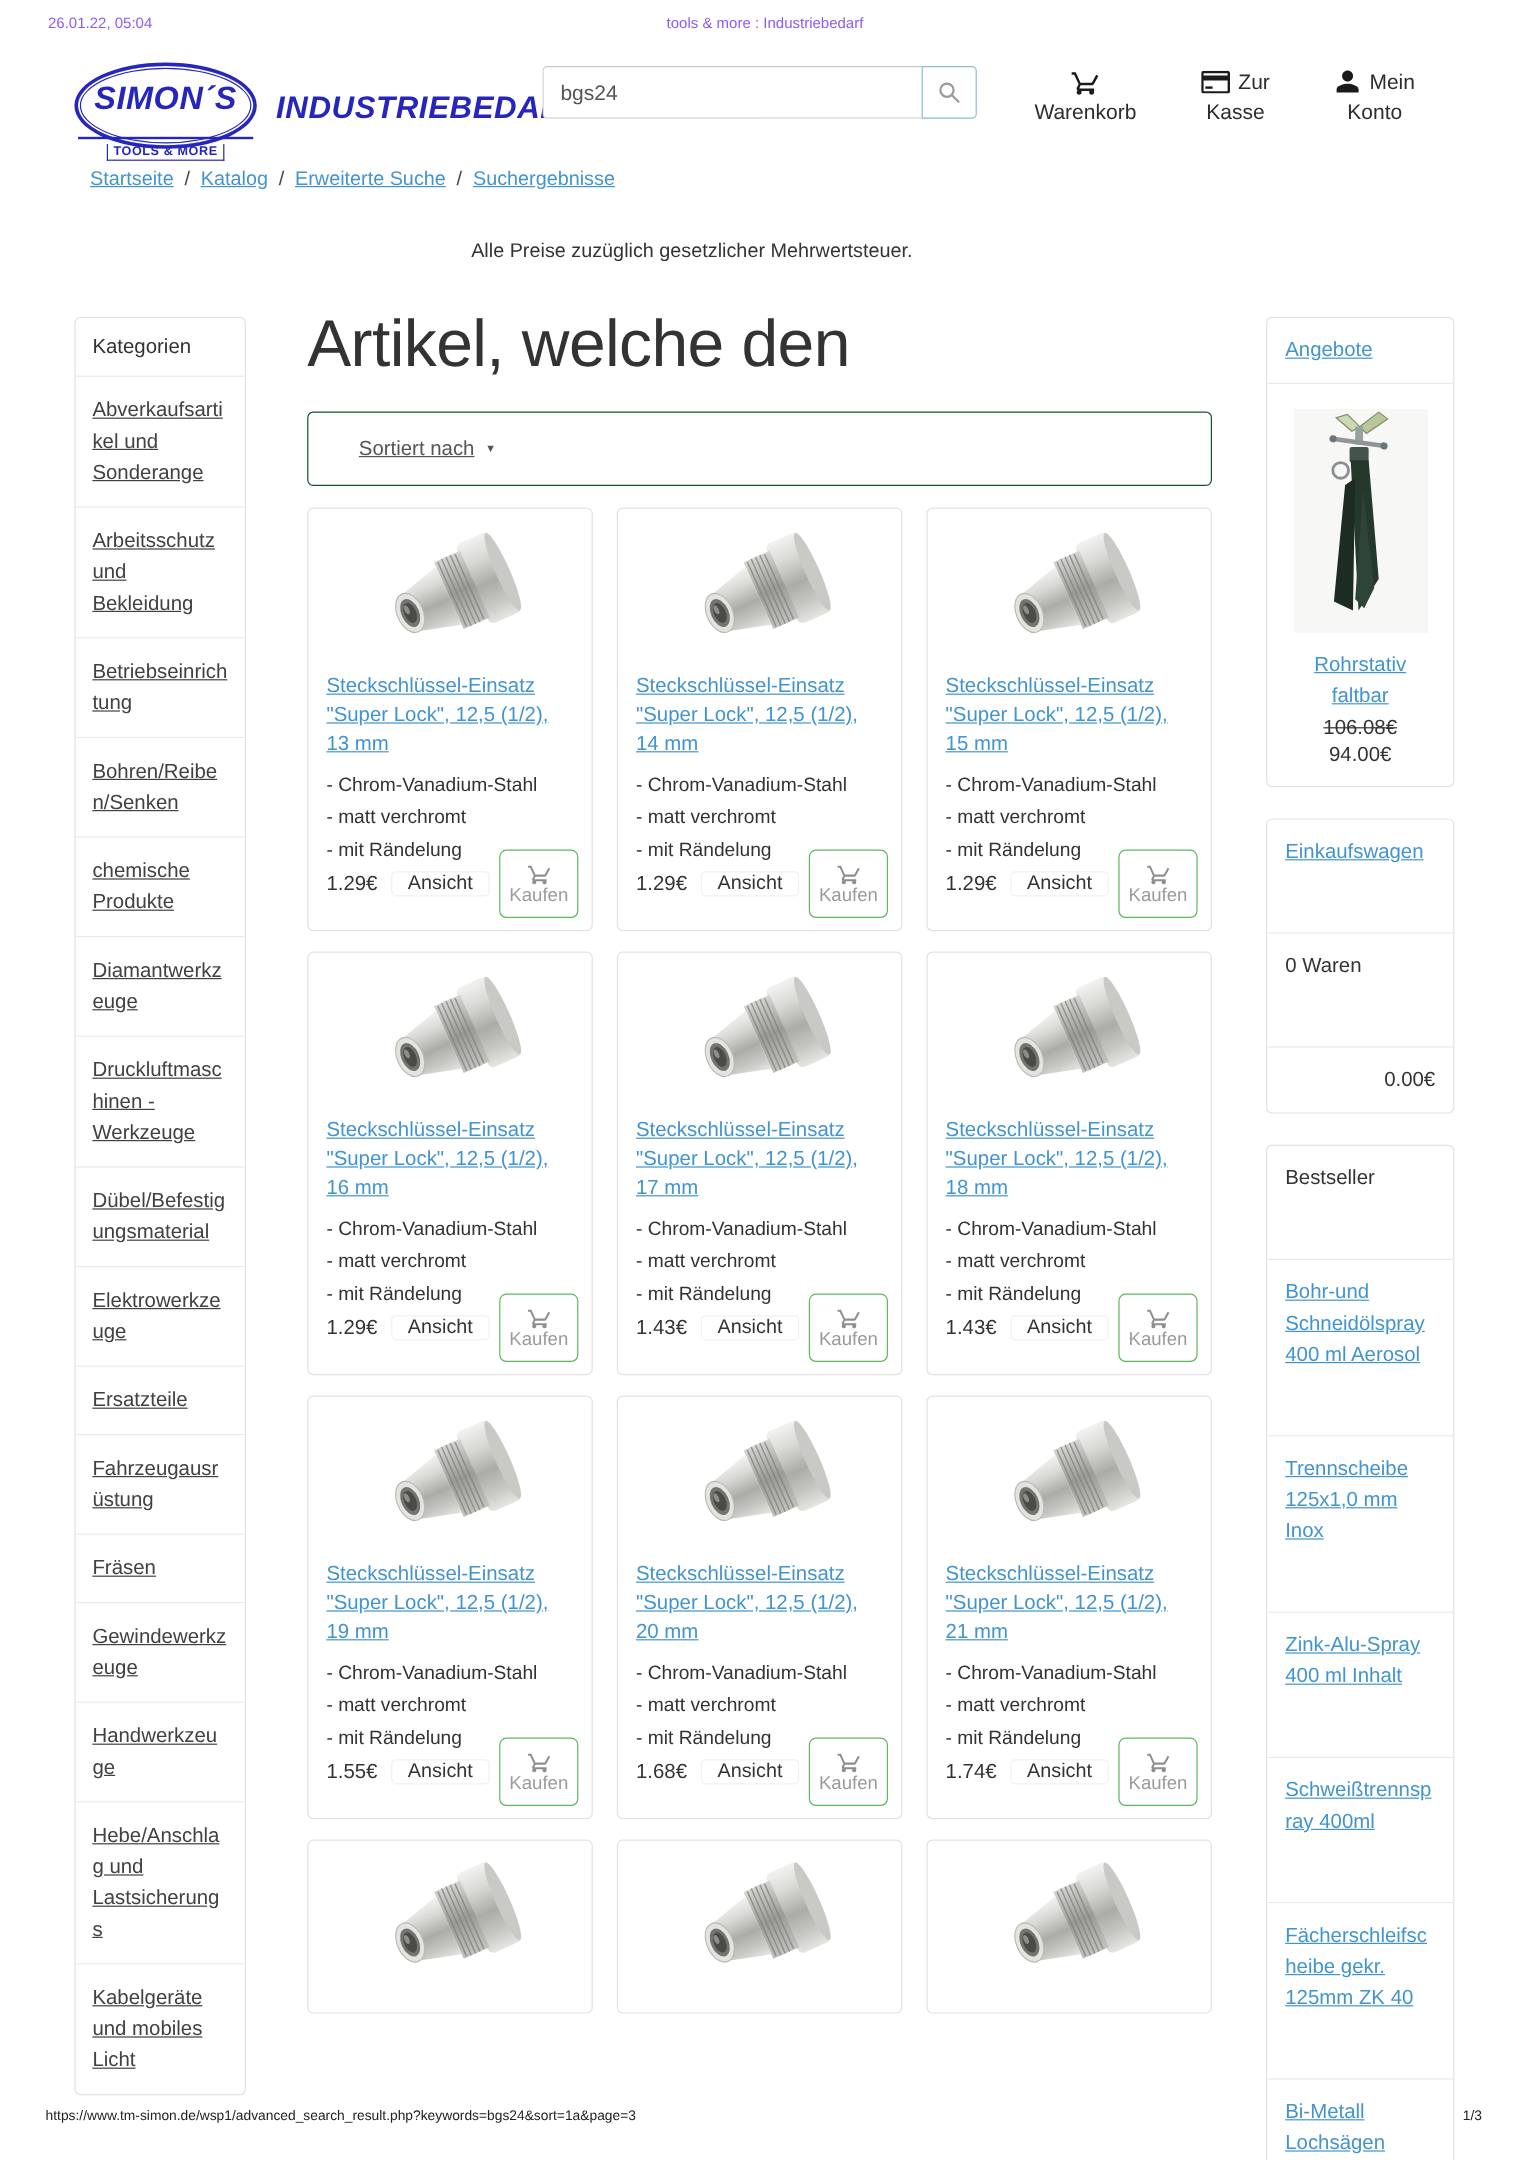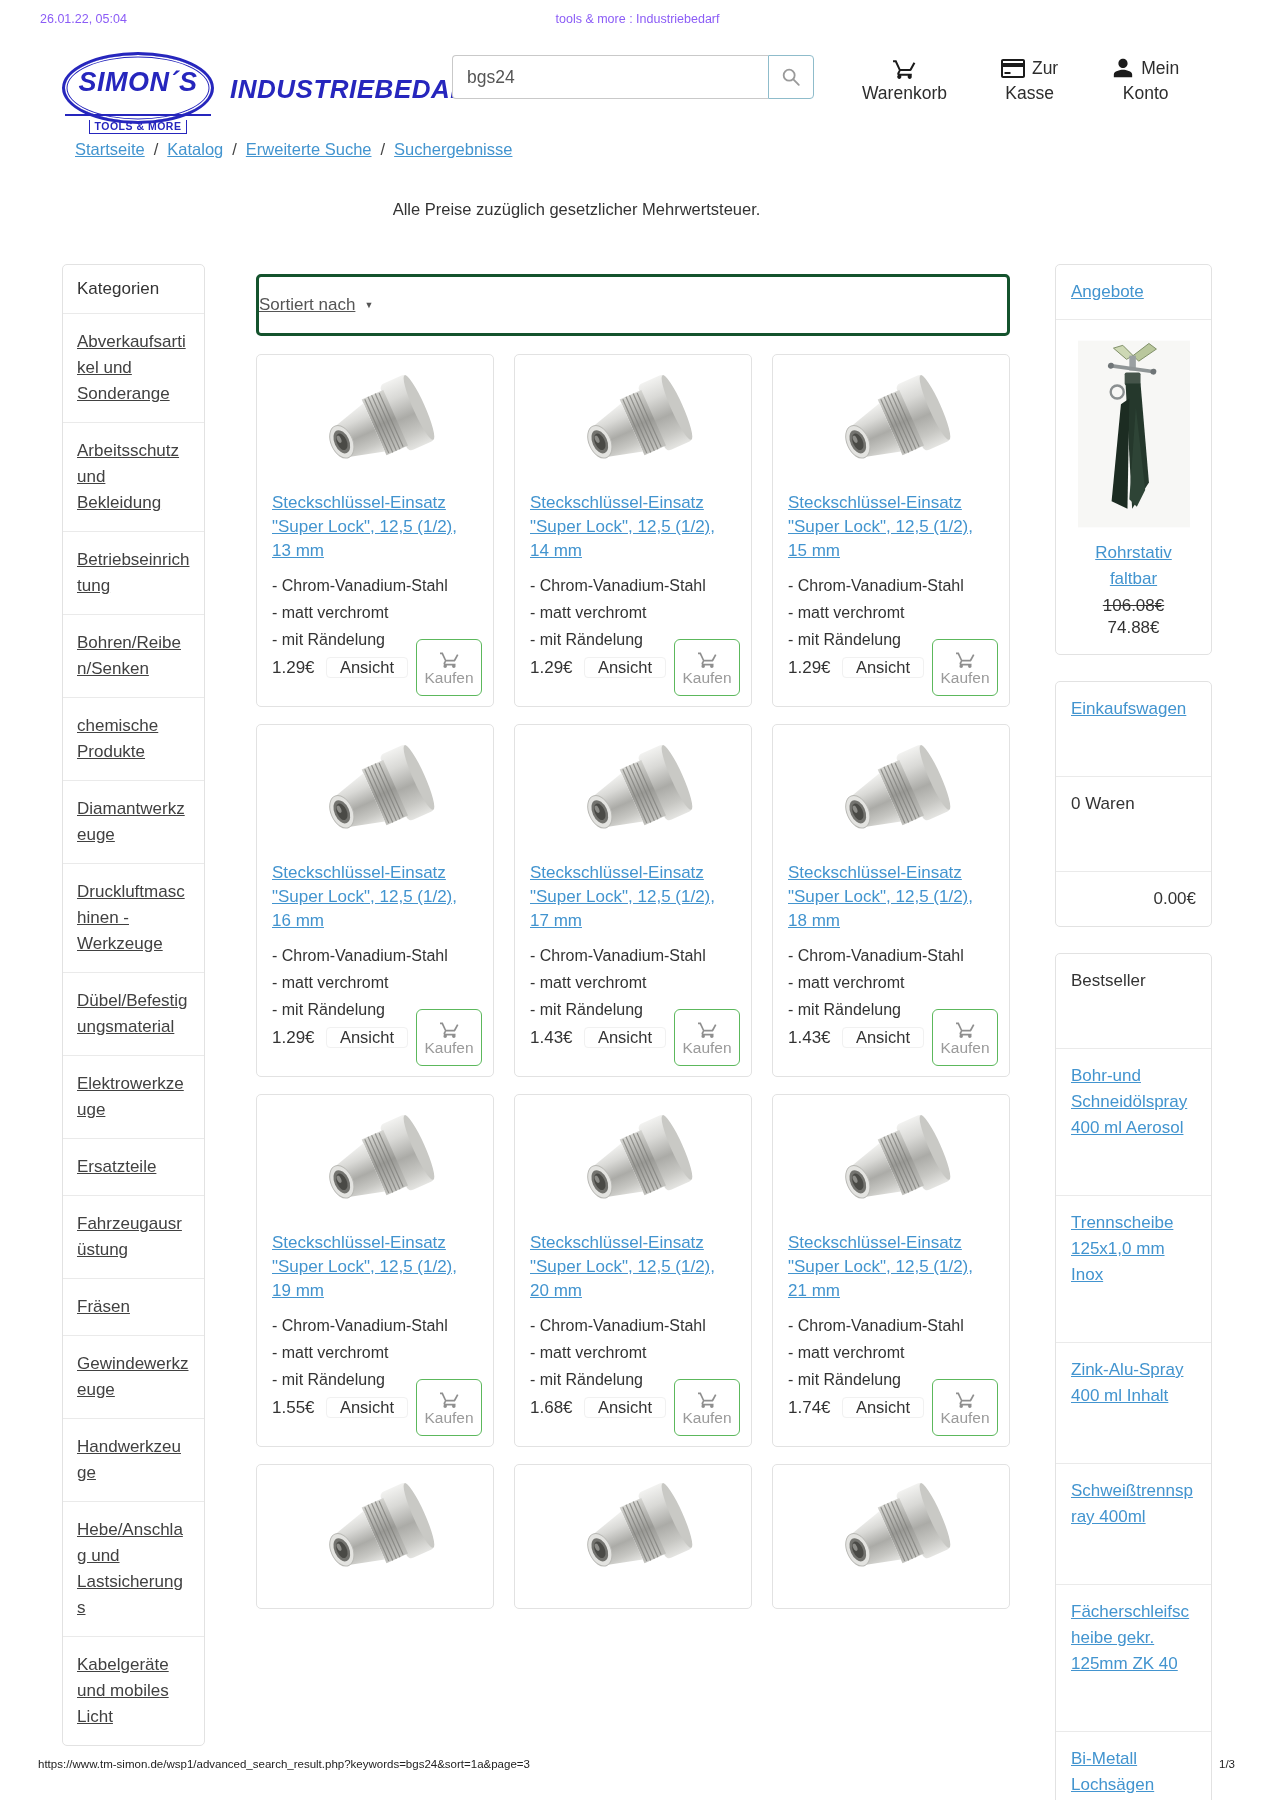--- a/index.html
+++ b/index.html
@@ -48,22 +48,22 @@
 
   
   .sidebar-left { position:absolute; left:62px; top:264px; width:143px; }
   .side-head { padding:14px; font-size:17px; color:#333; }
   .side-row { padding:15px 14px; border-top:1px solid #eaeaea; font-size:17px; line-height:26px;
               overflow-wrap:break-word; word-break:break-word; }
 
   
   .main { position:absolute; left:256px; top:252px; width:754px; }
   .page-title { font-size:55px; line-height:69px; font-weight:200; color:#333; letter-spacing:-0.5px; }
-  .sort-box { margin-top:22px; height:62px; border:3px solid #14532d; border-radius:5px;
-              display:flex; align-items:center; }
+  .sort-box { margin-top:22px; height:62px; border:1px solid #14532d; border-radius:5px;
+              display:flex; align-items:center; padding-left:42px; }
   .sort-label { font-size:17px; color:#555; text-decoration:underline; cursor:pointer; }
   .sort-caret { margin-left:9px; font-size:9px; color:#555; cursor:pointer; }
 
   .grid { margin-top:18px; display:grid; grid-template-columns:repeat(3,238px); column-gap:20px; row-gap:17px; }
   .product-card { position:relative; height:353px; padding:12px 15px; overflow:hidden; }
   .partial-card { position:relative; height:145px; padding:10px 15px; overflow:hidden; }
   .product-image-wrap { height:120px; display:flex; align-items:center; justify-content:center; cursor:pointer; }
   .socket-img { width:128px; height:108px; }
   .product-title { margin-top:4px; font-size:17px; line-height:24px; }
   .product-title span { display:block; color:#4294cf; text-decoration:underline; cursor:pointer; }
@@ -219,20 +219,21 @@
   </div>
 
   <div class="side-row">
     <span class="dark-link">Kabelgeräte und mobiles Licht</span>
   </div>
 </div>
   </div>
 
   <div class="main">
     <div class="page-title">
+      <div>Artikel, welche den</div>
     </div>
     <div class="sort-box card">
       <span class="sort-label">Sortiert nach</span>
       <span class="sort-caret">▼</span>
     </div>
     <div class="grid" id="product-grid">
   <div class="product-card card">
     <div class="product-image-wrap">
   <svg class="socket-img" viewBox="0 0 130 110">
     <defs>
@@ -890,21 +891,21 @@
           <circle cx="42" cy="55" r="7" fill="none" stroke="#8a8f90" stroke-width="2.5"></circle>
           <path d="M51 46 L67 46 L76 152 L58 180 Z" fill="#25382c"></path>
           <path d="M55 62 L46 68 L36 172 L53 180 Z" fill="#1c2c22"></path>
           <path d="M62 72 L72 160 L63 178 L55 170 Z" fill="#2e4436"></path>
         </svg>
         <div class="offer-name">
           <span class="blue-link">Rohrstativ</span>
           <span class="blue-link">faltbar</span>
         </div>
         <div class="old-price">106.08€</div>
-        <div class="new-price">74.88€</div>
+        <div class="new-price">94.00€</div>
       </div>
     </div>
 
     <div class="card rcard">
       <div class="r-head"><span class="blue-link">Einkaufswagen</span></div>
       <div class="r-row">0 Waren</div>
       <div class="r-row total-row">0.00€</div>
     </div>
 
     <div class="card" style="margin-bottom:14px">

